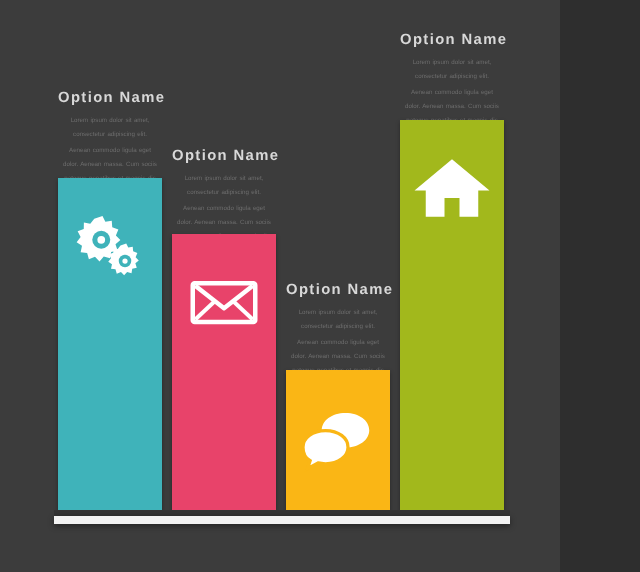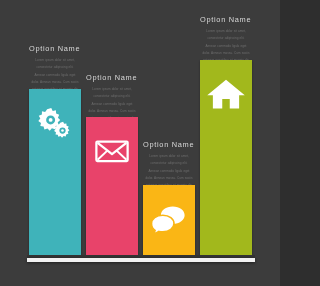--- a/index.html
+++ b/index.html
@@ -27,21 +27,21 @@
     position: absolute;
     left: 0;
     width: 100%;
     box-sizing: border-box;
     text-align: center;
   }
   .opt-title {
     color: #d8d8d8;
     font-size: 7.4px;
     letter-spacing: 0.7px;
-    font-weight: normal;
+    font-weight: bold;
     margin: 0 17px 4px 0;
     white-space: nowrap;
   }
   .opt-body {
     color: #6d6d6d;
     font-size: 3.1px;
     line-height: 2.35;
     text-align: center;
     margin: 0;
     padding: 0 2px;

